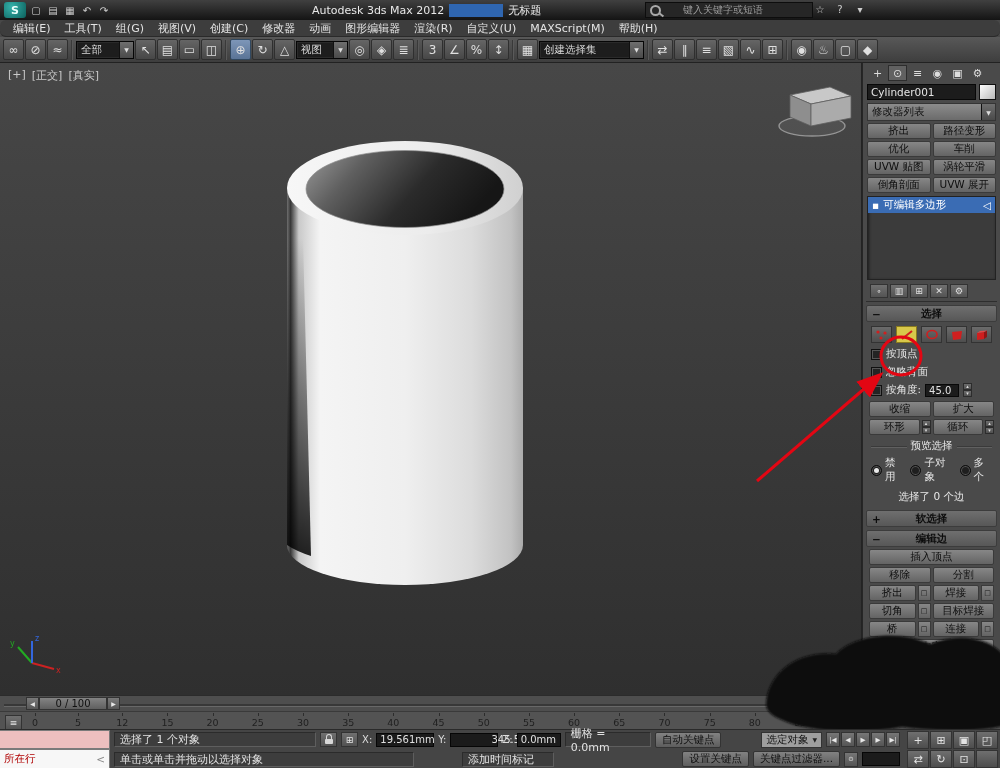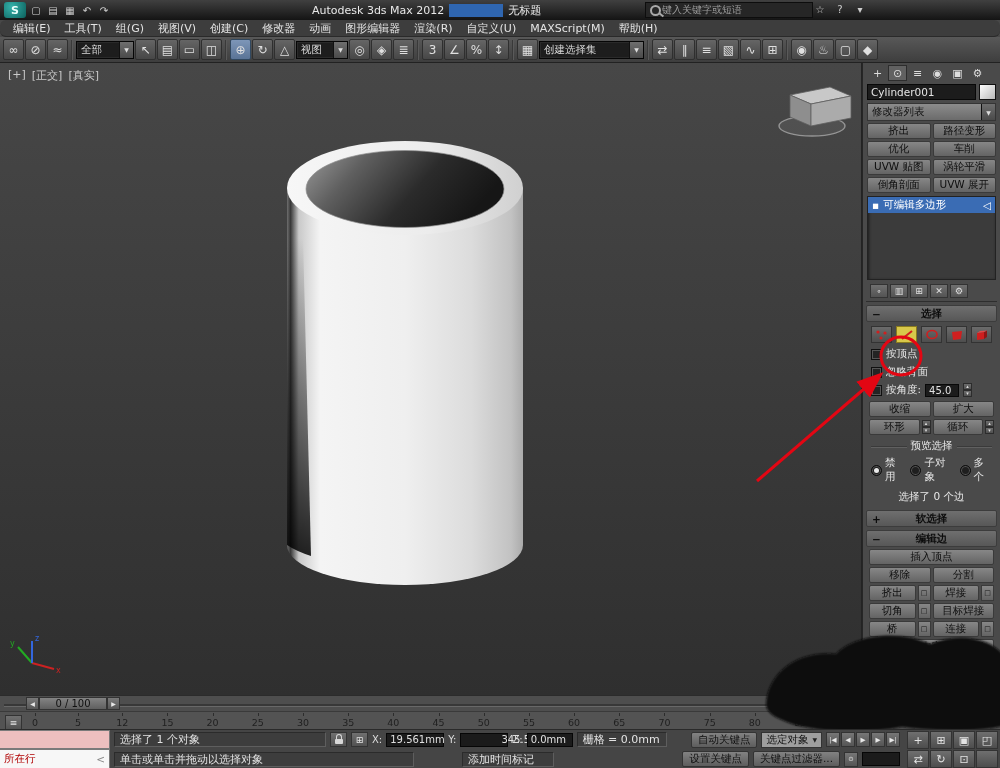--- a/index.html
+++ b/index.html
@@ -12,21 +12,21 @@
     background:linear-gradient(#404040,#141414);display:flex;align-items:center;gap:2px;
     padding:0 4px;box-sizing:border-box;z-index:20;}
   .logo{width:22px;height:16px;border-radius:3px;background:radial-gradient(circle at 35% 30%,#35b2ab,#0c605c);
     color:#eafffc;font-weight:bold;font-size:11px;display:flex;align-items:center;justify-content:center;}
   .qa-btn{width:16px;height:14px;display:inline-flex;align-items:center;justify-content:center;
     font-size:10px;color:#cfcfcf;}
   .title-center{position:absolute;left:312px;top:3px;display:flex;gap:5px;align-items:center;
     color:#e8e8e8;font-size:11px;white-space:nowrap;}
   .title-hl{display:inline-block;width:54px;height:13px;background:#2f66b0;}
   .search{position:absolute;left:645px;top:2px;width:158px;height:14px;background:#262626;
-    border:1px solid #0d0d0d;display:flex;align-items:center;gap:1px;padding:0 4px;color:#9b9b9b;font-size:10px;}
+    border:1px solid #0d0d0d;display:flex;align-items:center;gap:22px;padding:0 4px;color:#9b9b9b;font-size:10px;}
   .mag{width:7px;height:7px;border:2px solid #aaa;border-radius:50%;position:relative;flex:0 0 auto;}
   .mag::after{content:"";position:absolute;width:5px;height:2px;background:#aaa;right:-5px;bottom:-2px;transform:rotate(40deg);}
   .info-icons{position:absolute;left:812px;top:2px;display:flex;gap:4px;}
 
   
   .menubar{position:absolute;top:20px;left:0;width:100%;height:17px;background:#3d3d3d;
     border-bottom:1px solid #2a2a2a;display:flex;align-items:center;padding-left:6px;box-sizing:border-box;border-radius:6px;}
   .menu-item{padding:1px 7px;color:#e4e4e4;font-size:11px;white-space:nowrap;}
 
   
@@ -150,21 +150,21 @@
     border:1.5px solid #d8d8d8;border-bottom:none;border-radius:3px 3px 0 0;}
   .coordlabel{font-size:10px;color:#ddd;flex:0 0 auto;}
   .coordfield{background:#1b1b1b;border:1px solid #060606;height:14px;display:flex;align-items:center;
     padding:0 3px;font-size:10px;color:#e0e0e0;box-sizing:border-box;white-space:nowrap;}
   .fx{width:58px;}.fy{width:48px;padding-left:40px;}.fz{width:46px;}
   .push{margin-left:auto;}
   .skey-btn{height:16px;background:linear-gradient(#828282,#5d5d5d);border:1px solid #333;border-radius:2px;
     color:#101010;font-size:10.5px;display:flex;align-items:center;justify-content:center;padding:0 6px;
     box-sizing:border-box;white-space:nowrap;flex:0 0 auto;}
   .selobj-dd{height:16px;background:#9e9e9e;border:1px solid #333;color:#101010;font-size:10.5px;
-    display:flex;align-items:center;gap:4px;padding:0 4px;box-sizing:border-box;flex:0 0 auto;}
+    display:flex;align-items:center;gap:4px;padding:0 4px;box-sizing:border-box;flex:0 0 auto;margin-left:36px;}
   .selobj-dd .dd-arrow{font-size:6px;color:#222;}
   .tr-btn{width:14px;height:15px;background:linear-gradient(#767676,#555);border:1px solid #333;
     font-size:6.5px;display:flex;align-items:center;justify-content:center;color:#e8e8e8;box-sizing:border-box;}
   .timefield{width:38px;height:14px;background:#1b1b1b;border:1px solid #060606;box-sizing:border-box;}
   .nav-cluster{position:absolute;right:2px;top:1px;display:grid;grid-template-columns:repeat(4,22px);
     grid-auto-rows:18px;gap:1px;}
   .nav-btn{background:linear-gradient(#6f6f6f,#4d4d4d);border:1px solid #333;display:flex;align-items:center;
     justify-content:center;font-size:11px;color:#e4e4e4;box-sizing:border-box;}
 
   

